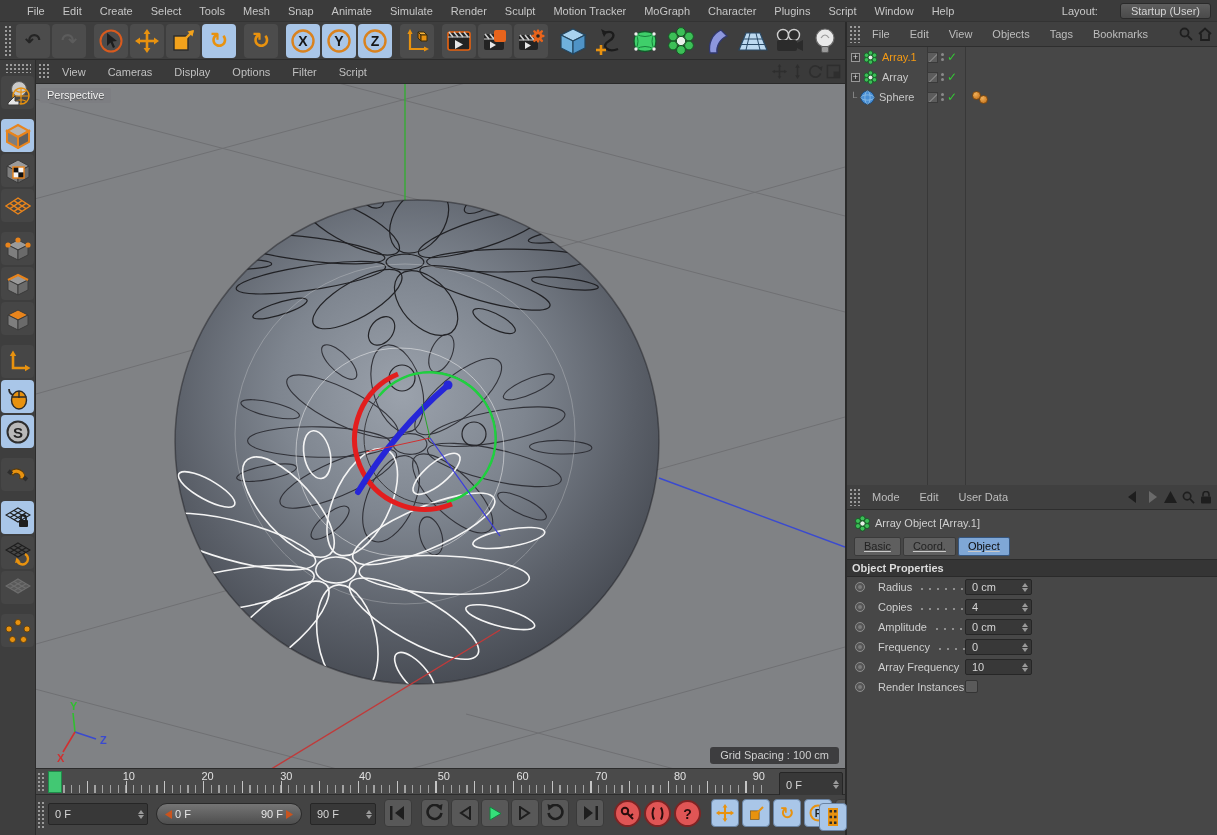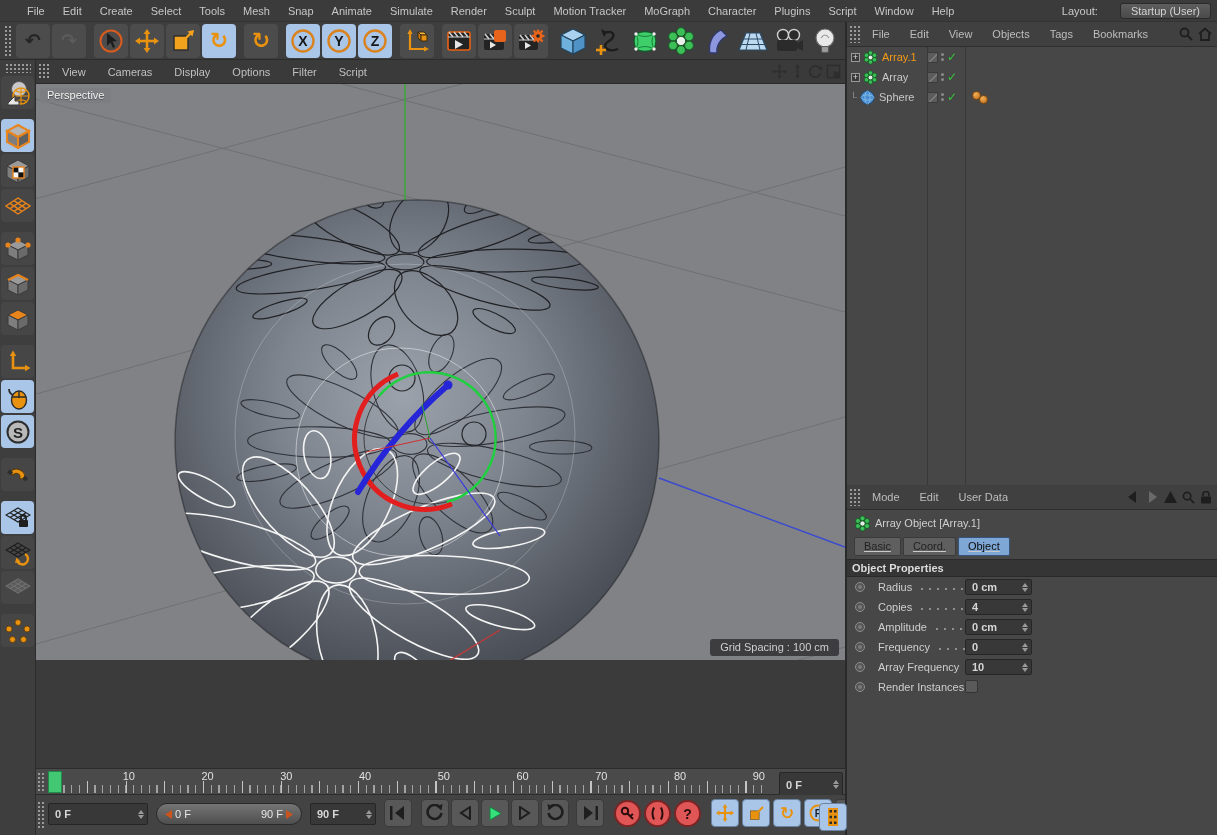--- a/index.html
+++ b/index.html
@@ -39,21 +39,21 @@
   .lbtn.active { background:#a9c6e8; }
   .lgap { height:8px; flex:0 0 auto; }
   .lgrip { width:26px; height:10px; margin:3px 0 2px 0;
     background-image:radial-gradient(#9b9b9b 0.8px, transparent 1.1px); background-size:4px 4px; }
 
   
   .vp-menu { position:absolute; left:36px; top:60px; width:809px; height:24px; background:#3a3a3a;
     border-bottom:1px solid #2a2a2a; display:flex; align-items:center; }
   .vp-menu .mitem { padding:0 11px; color:#c0c0c0; }
   .vp-right { margin-left:auto; display:flex; align-items:center; gap:3px; padding-right:4px; }
-  .vp-canvas { position:absolute; left:36px; top:84px; width:809px; height:576px; background:#808285; overflow:hidden; }
+  .vp-canvas { position:absolute; left:36px; top:84px; width:809px; height:684px; background:#808285; overflow:hidden; }
   .persp-label { position:absolute; left:4px; top:4px; background:rgba(125,126,130,.92); color:#f2f2f2;
     padding:1px 7px 2px 7px; border-radius:2px; text-shadow:0 1px 1px rgba(0,0,0,.45); z-index:3; }
   .gridspacing { position:absolute; right:6px; bottom:4px; background:#3d3d3f; color:#cfcfcf;
     padding:2px 10px 3px 10px; border-radius:3px; z-index:3; }
 
   
   .ruler { position:absolute; left:36px; top:768px; width:809px; height:27px; background:#4a4a4a;
     border-top:1px solid #2c2c2c; border-bottom:1px solid #2c2c2c; }
   .ruler-grip { position:absolute; left:1px; top:3px; bottom:3px; width:8px;
     background-image:radial-gradient(#9b9b9b 0.8px, transparent 1.1px); background-size:4px 4px; }
@@ -62,21 +62,21 @@
   .ruler-nums { position:absolute; left:14px; right:80px; top:1px; height:13px; display:flex;
     justify-content:space-between; color:#e0e0e0; z-index:1; }
   .ruler-ticks { position:absolute; left:12px; right:80px; bottom:1px; height:8px;
     background:repeating-linear-gradient(90deg,#a2a2a2 0 1px, transparent 1px 7.75px); }
   .ruler-ticks-major { position:absolute; left:12px; right:80px; bottom:1px; height:12px;
     background:repeating-linear-gradient(90deg,#c4c4c4 0 1px, transparent 1px 38.75px); }
   .ruler-field { position:absolute; right:2px; top:3px; width:64px; height:20px; }
 
   
   .spinfield { background:#383838; border:1px solid #262626; border-radius:2px; color:#d6d6d6;
-    display:flex; align-items:center; padding:0 3px 0 6px; height:100%;font-weight:bold; }
+    display:flex; align-items:center; padding:0 3px 0 6px; height:100%; }
   .spinfield .val { flex:1; }
   .spin-arrows { display:flex; flex-direction:column; gap:1px; align-items:center; }
   .spin-arrows i { width:0; height:0; border-left:3.5px solid transparent; border-right:3.5px solid transparent; }
   .spin-arrows i.up { border-bottom:4px solid #9a9a9a; }
   .spin-arrows i.dn { border-top:4px solid #9a9a9a; }
 
   
   .transport { position:absolute; left:36px; top:795px; width:809px; height:40px; background:#434343; }
   .transport .abs { position:absolute; top:8px; height:22px; }
   .t-grip { position:absolute; left:1px; top:6px; bottom:6px; width:8px;

